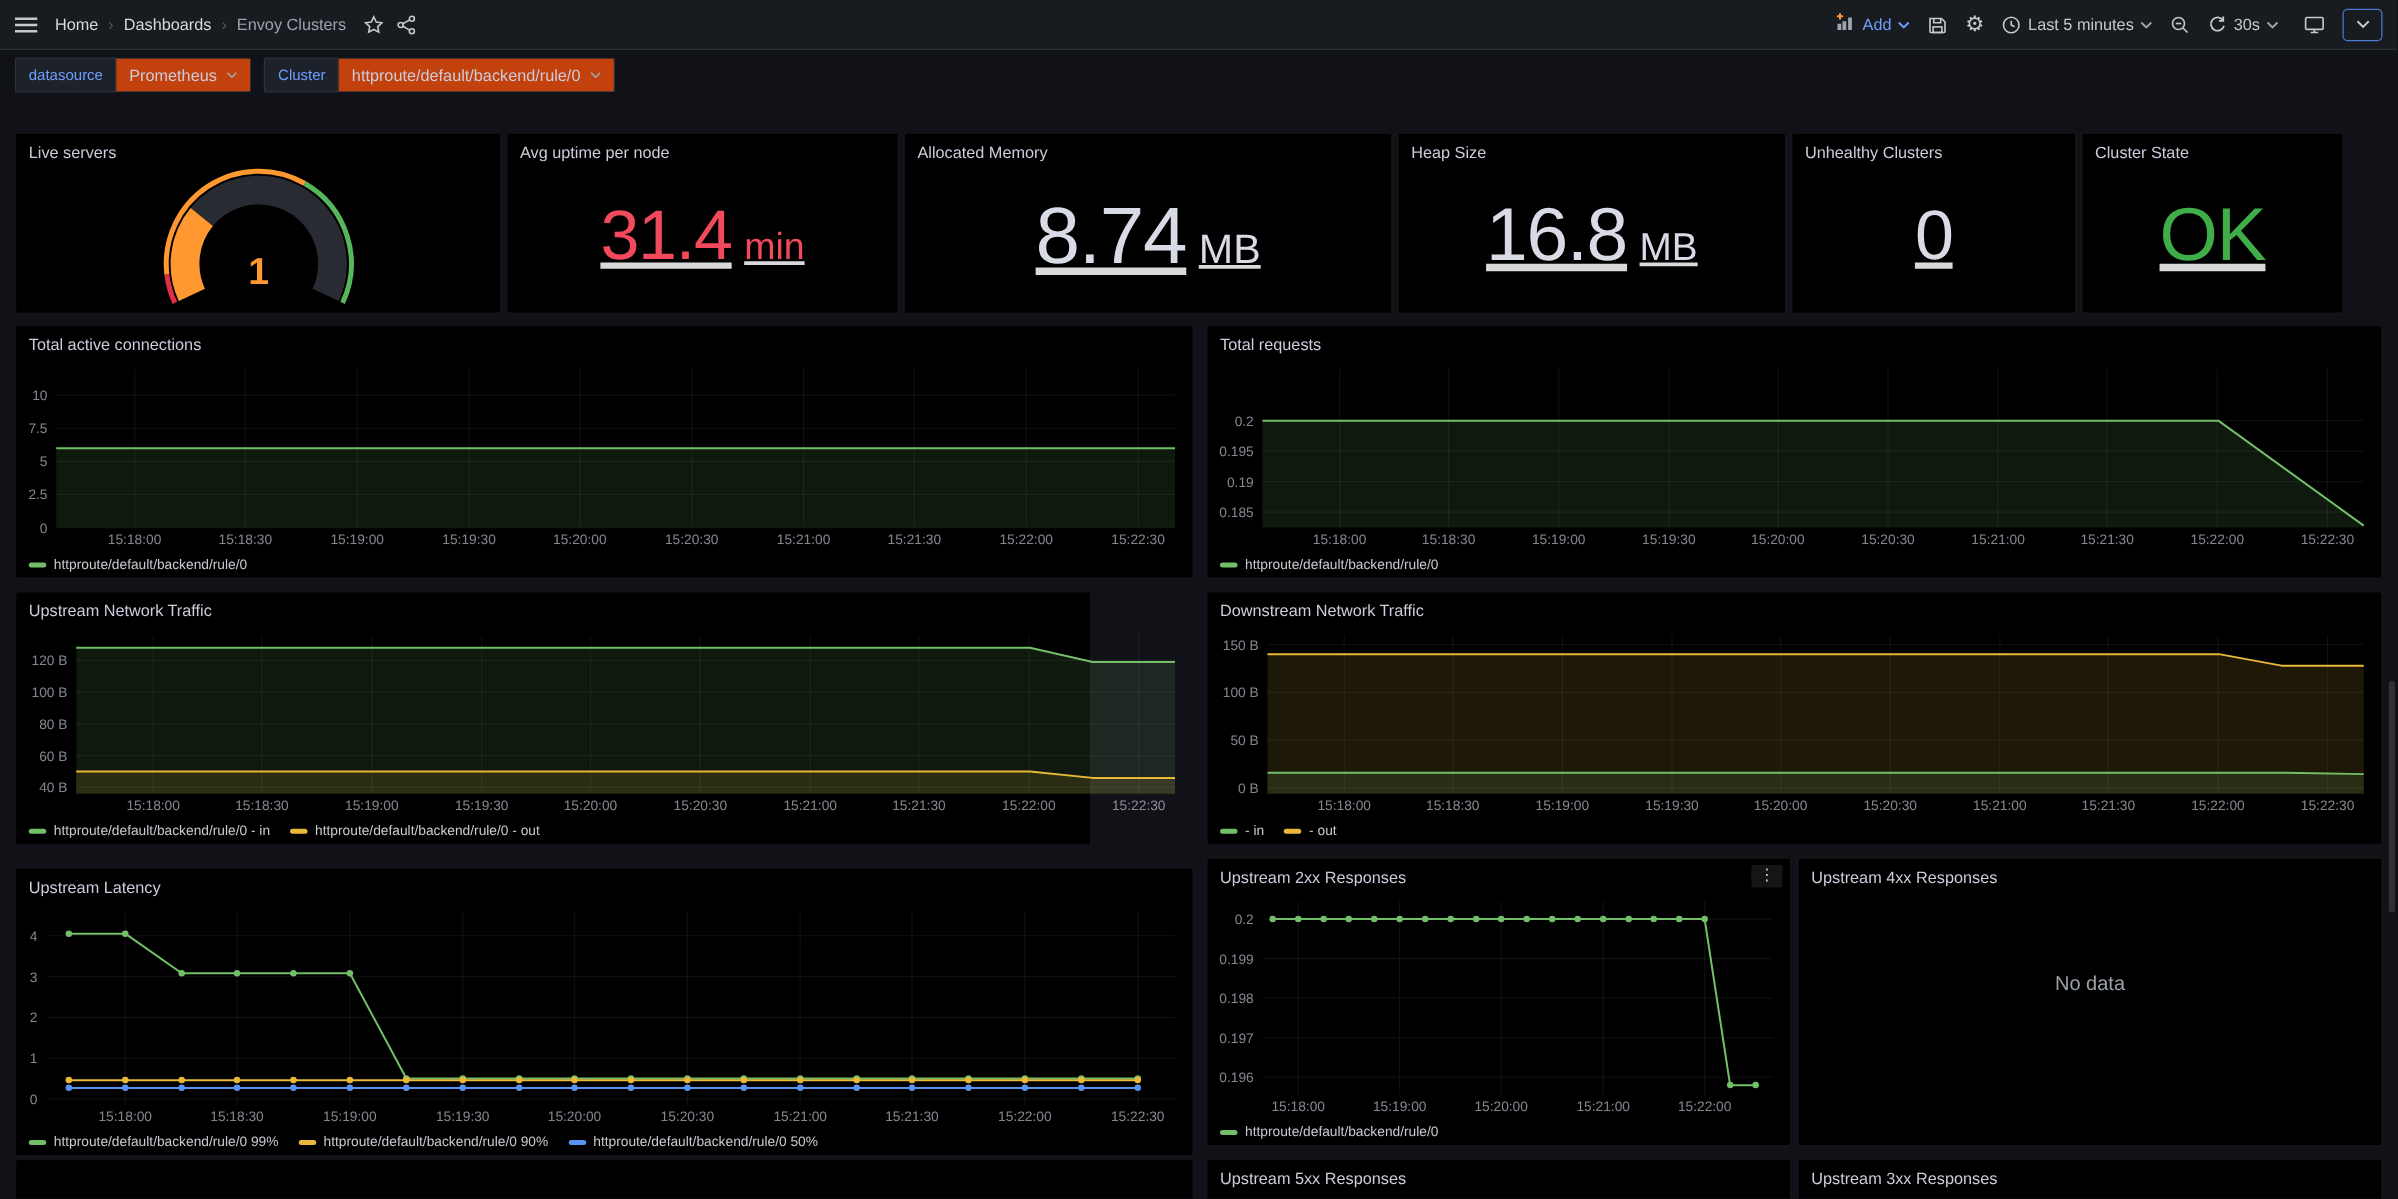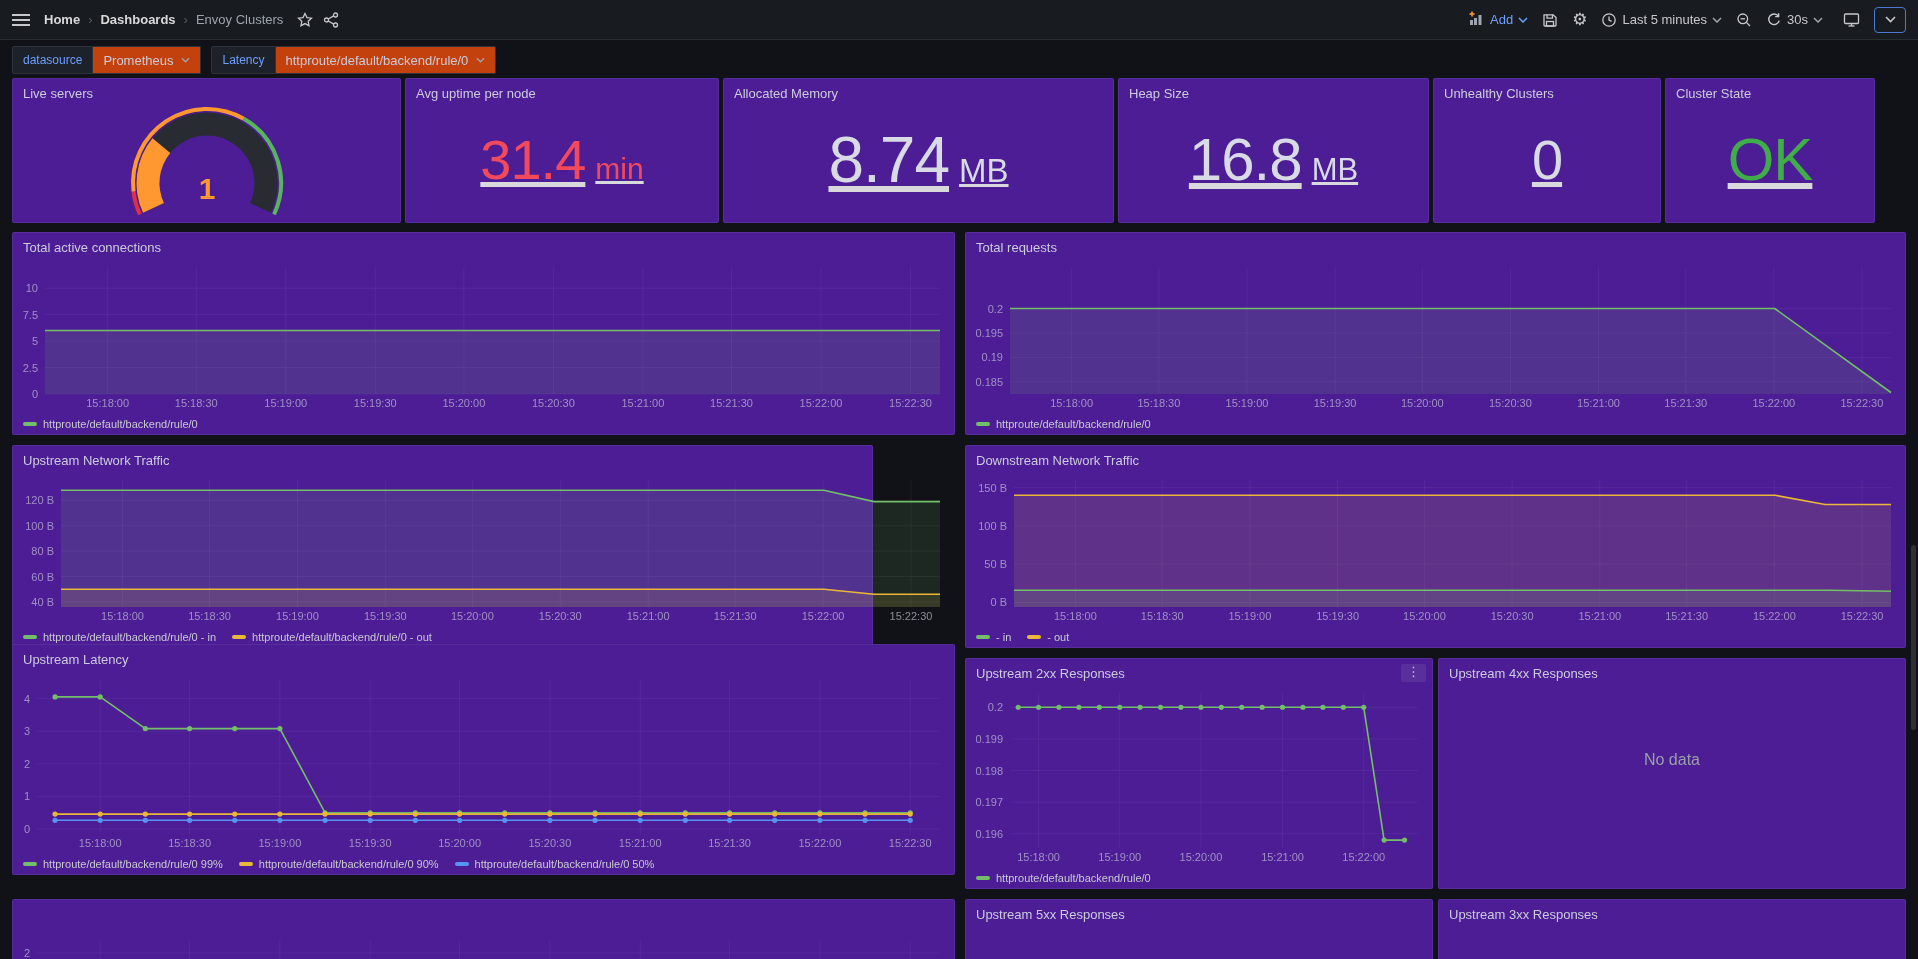--- a/index.html
+++ b/index.html
@@ -6,43 +6,43 @@
   html,body { background:#111217; }
   body { font-family:"Liberation Sans", sans-serif; color:#d8d9da; }
   #app { position:relative; width:1918px; height:959px; background:#111217; overflow:hidden; }
 
   
   .topnav { position:absolute; left:0; top:0; width:1918px; height:40px; background:#181b1f;
             border-bottom:1px solid rgba(204,204,220,0.10); display:flex; align-items:center;
             padding:0 12px; }
   .nav-left { display:flex; align-items:center; gap:10px; }
   .nav-right { margin-left:auto; display:flex; align-items:center; gap:14px; }
-  .crumb { font-size:13px; color:#d8d9da; font-weight:700; cursor:pointer; }
+  .crumb { font-size:13px; color:#d8d9da; font-weight:400; cursor:pointer; }
   .crumb.last { color:#9da3ad; font-weight:400; }
   .crumb-sep { color:#565a63; font-size:13px; }
   .icon-btn { display:flex; align-items:center; justify-content:center; cursor:pointer; color:#c7c8cd; }
   .nav-label { font-size:13px; color:#c7c8cd; }
   .add-group, .time-group, .refresh-group { display:flex; align-items:center; gap:5px; cursor:pointer; }
   .add-label { font-size:13px; font-weight:500; color:#6e9fff; }
   .chev-btn { width:32px; height:26px; border:1px solid #4c78d1; border-radius:4px;
               display:flex; align-items:center; justify-content:center; cursor:pointer; }
   .gear-glyph { font-size:17px; line-height:1; color:#c7c8cd; }
 
   
   .submenu { position:absolute; left:12px; top:46px; display:flex; gap:10px; }
   .var-pair { display:flex; }
   .var-label { height:28px; display:flex; align-items:center; padding:0 10px; font-size:12px;
                color:#6e9fff; background:#1d212a; border:1px solid #2e323a; border-radius:2px 0 0 2px; }
   .var-value { height:28px; display:flex; align-items:center; gap:8px; padding:0 10px; font-size:13px;
                color:#ccccdc; background:#c2410c; border:1px solid #2e323a; border-left:none;
                border-radius:0 2px 2px 0; cursor:pointer; }
 
   
-  .panel { position:absolute; background:#4c1d95; border:1px solid rgba(204,204,220,0.09);
-           border-radius:2px; }
+  .panel { position:absolute; background:#000000; border:1px solid rgba(204,204,220,0.09);
+           border-radius:2px;margin-top:28px; }
   .panel-title { padding:7px 10px 0 10px; font-size:13px; font-weight:500; color:#ccccdc;
                  white-space:nowrap; overflow:hidden; }
   .stat-body { position:absolute; left:0; right:0; top:26px; bottom:8px; display:flex;
                align-items:center; justify-content:center;text-decoration:underline; }
   .stat-row { display:flex; align-items:baseline; gap:10px; }
   .stat-value { font-weight:500; line-height:1; letter-spacing:-1px; }
   .stat-unit  { font-weight:500; line-height:1; }
   .chart-wrap { position:absolute; left:2px; right:4px; top:28px; bottom:24px; }
   .legend { position:absolute; left:10px; bottom:4px; display:flex; gap:16px; align-items:center; }
   .legend-item { display:flex; align-items:center; gap:6px; cursor:pointer; }
@@ -166,21 +166,21 @@
     <div class="var-pair">
       <span class="var-label">datasource</span>
       <span class="var-value">
         <span>Prometheus</span>
         <svg width="9" height="6" viewBox="0 0 10 6" fill="none" stroke="#a0a4ab" stroke-width="1.5">
             <polyline points="1,1 5,5 9,1"></polyline>
           </svg>
       </span>
     </div>
     <div class="var-pair">
-      <span class="var-label">Latency</span>
+      <span class="var-label">Cluster</span>
       <span class="var-value">
         <span>httproute/default/backend/rule/0</span>
         <svg width="9" height="6" viewBox="0 0 10 6" fill="none" stroke="#a0a4ab" stroke-width="1.5">
             <polyline points="1,1 5,5 9,1"></polyline>
           </svg>
       </span>
     </div>
   </div>
 
   <section class="panel" style="left:12px;top:78px;width:389px;height:145px">
@@ -418,21 +418,21 @@
           <span class="legend-dash" style="background: rgb(115, 191, 105);"></span>
           <span class="legend-text">- in</span>
         </span>
         <span class="legend-item">
           <span class="legend-dash" style="background: rgb(234, 184, 57);"></span>
           <span class="legend-text">- out</span>
         </span>
       </div>
   </section>
 
-  <section class="panel" style="left:12px;top:644px;width:943px;height:231px">
+  <section class="panel" style="left:12px;top:666px;width:943px;height:231px">
     <div class="panel-title">Upstream Latency</div>
     <div class="chart-wrap"><svg width="935" height="177">
           <line x1="85.21000000000001" y1="6" x2="85.21000000000001" y2="161" stroke="rgba(204,204,220,0.07)"></line>
           <line x1="174.607" y1="6" x2="174.607" y2="161" stroke="rgba(204,204,220,0.07)"></line>
           <line x1="264.90700000000004" y1="6" x2="264.90700000000004" y2="161" stroke="rgba(204,204,220,0.07)"></line>
           <line x1="355.207" y1="6" x2="355.207" y2="161" stroke="rgba(204,204,220,0.07)"></line>
           <line x1="444.60400000000004" y1="6" x2="444.60400000000004" y2="161" stroke="rgba(204,204,220,0.07)"></line>
           <line x1="534.904" y1="6" x2="534.904" y2="161" stroke="rgba(204,204,220,0.07)"></line>
           <line x1="625.2040000000001" y1="6" x2="625.2040000000001" y2="161" stroke="rgba(204,204,220,0.07)"></line>
           <line x1="714.601" y1="6" x2="714.601" y2="161" stroke="rgba(204,204,220,0.07)"></line>

